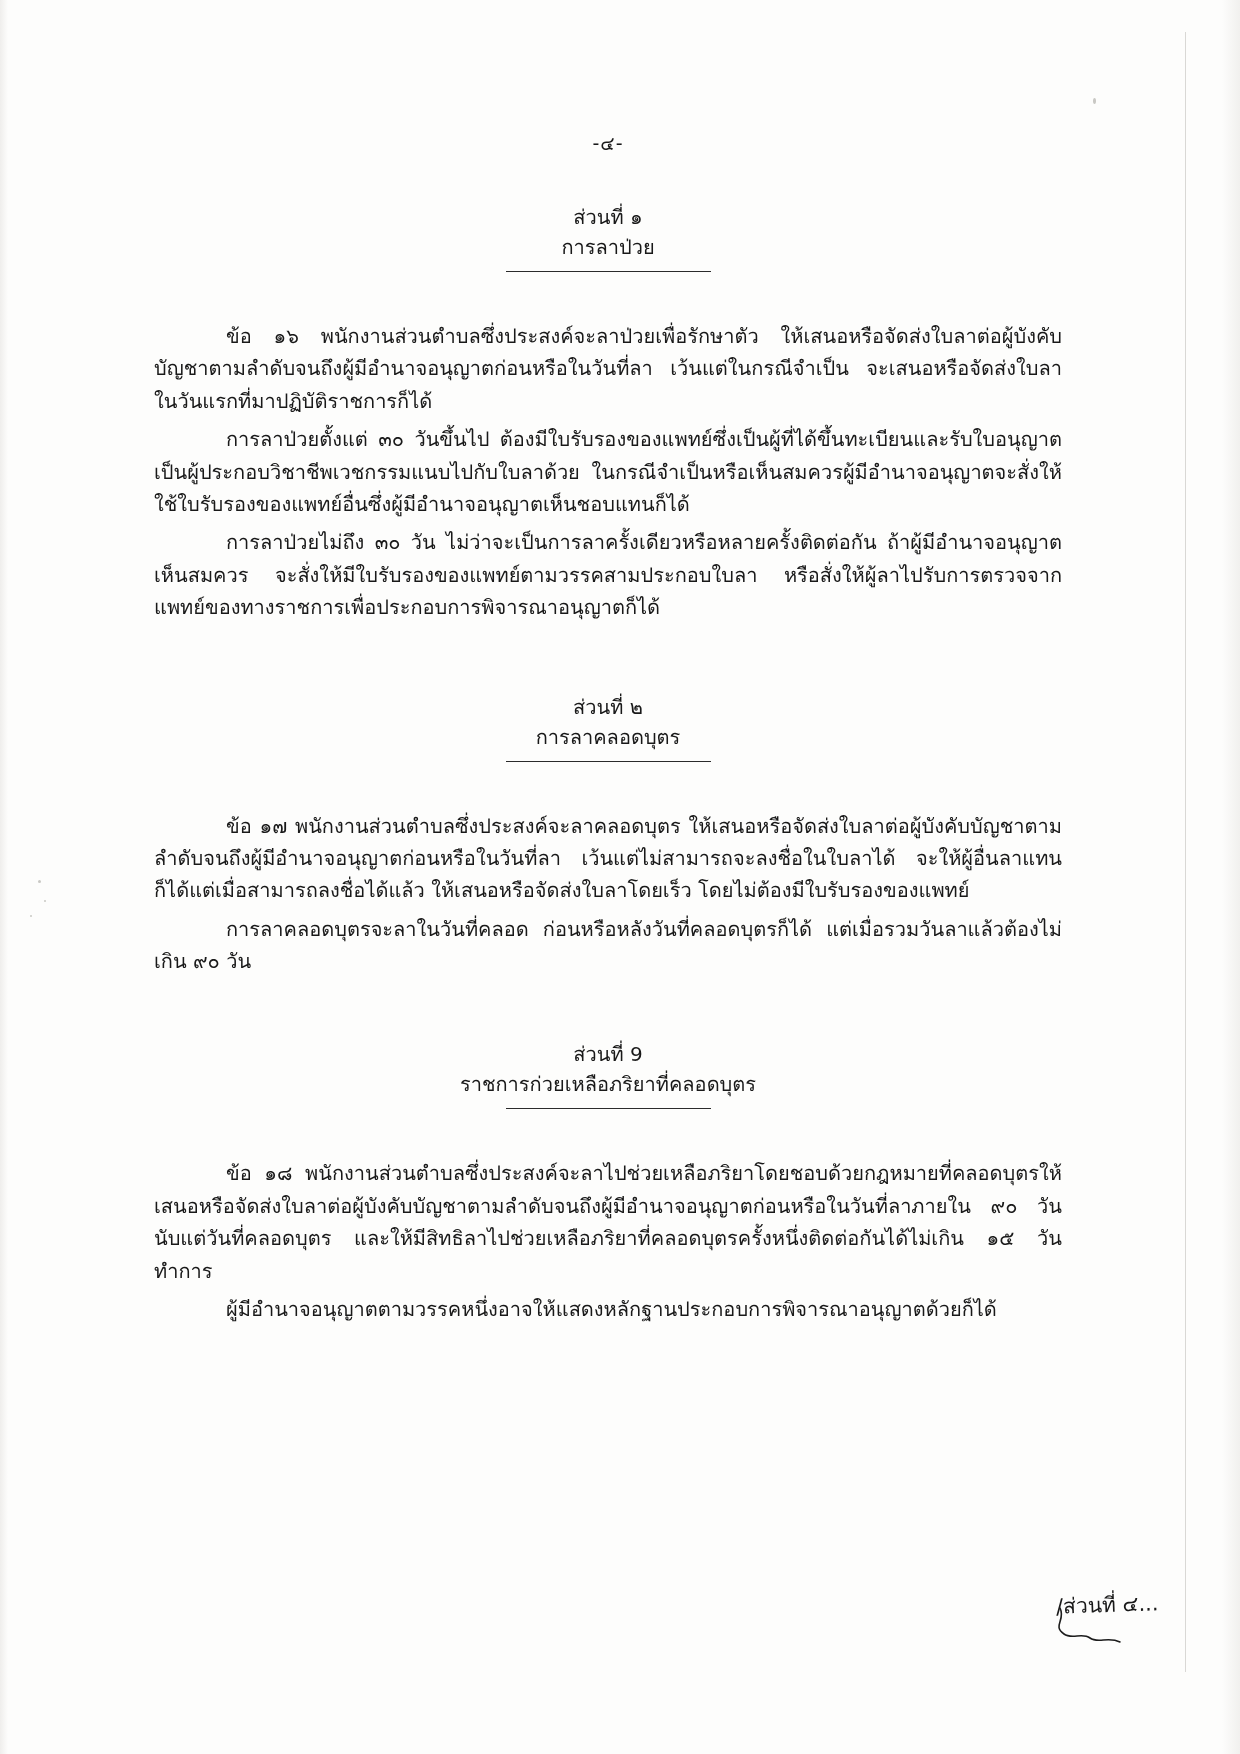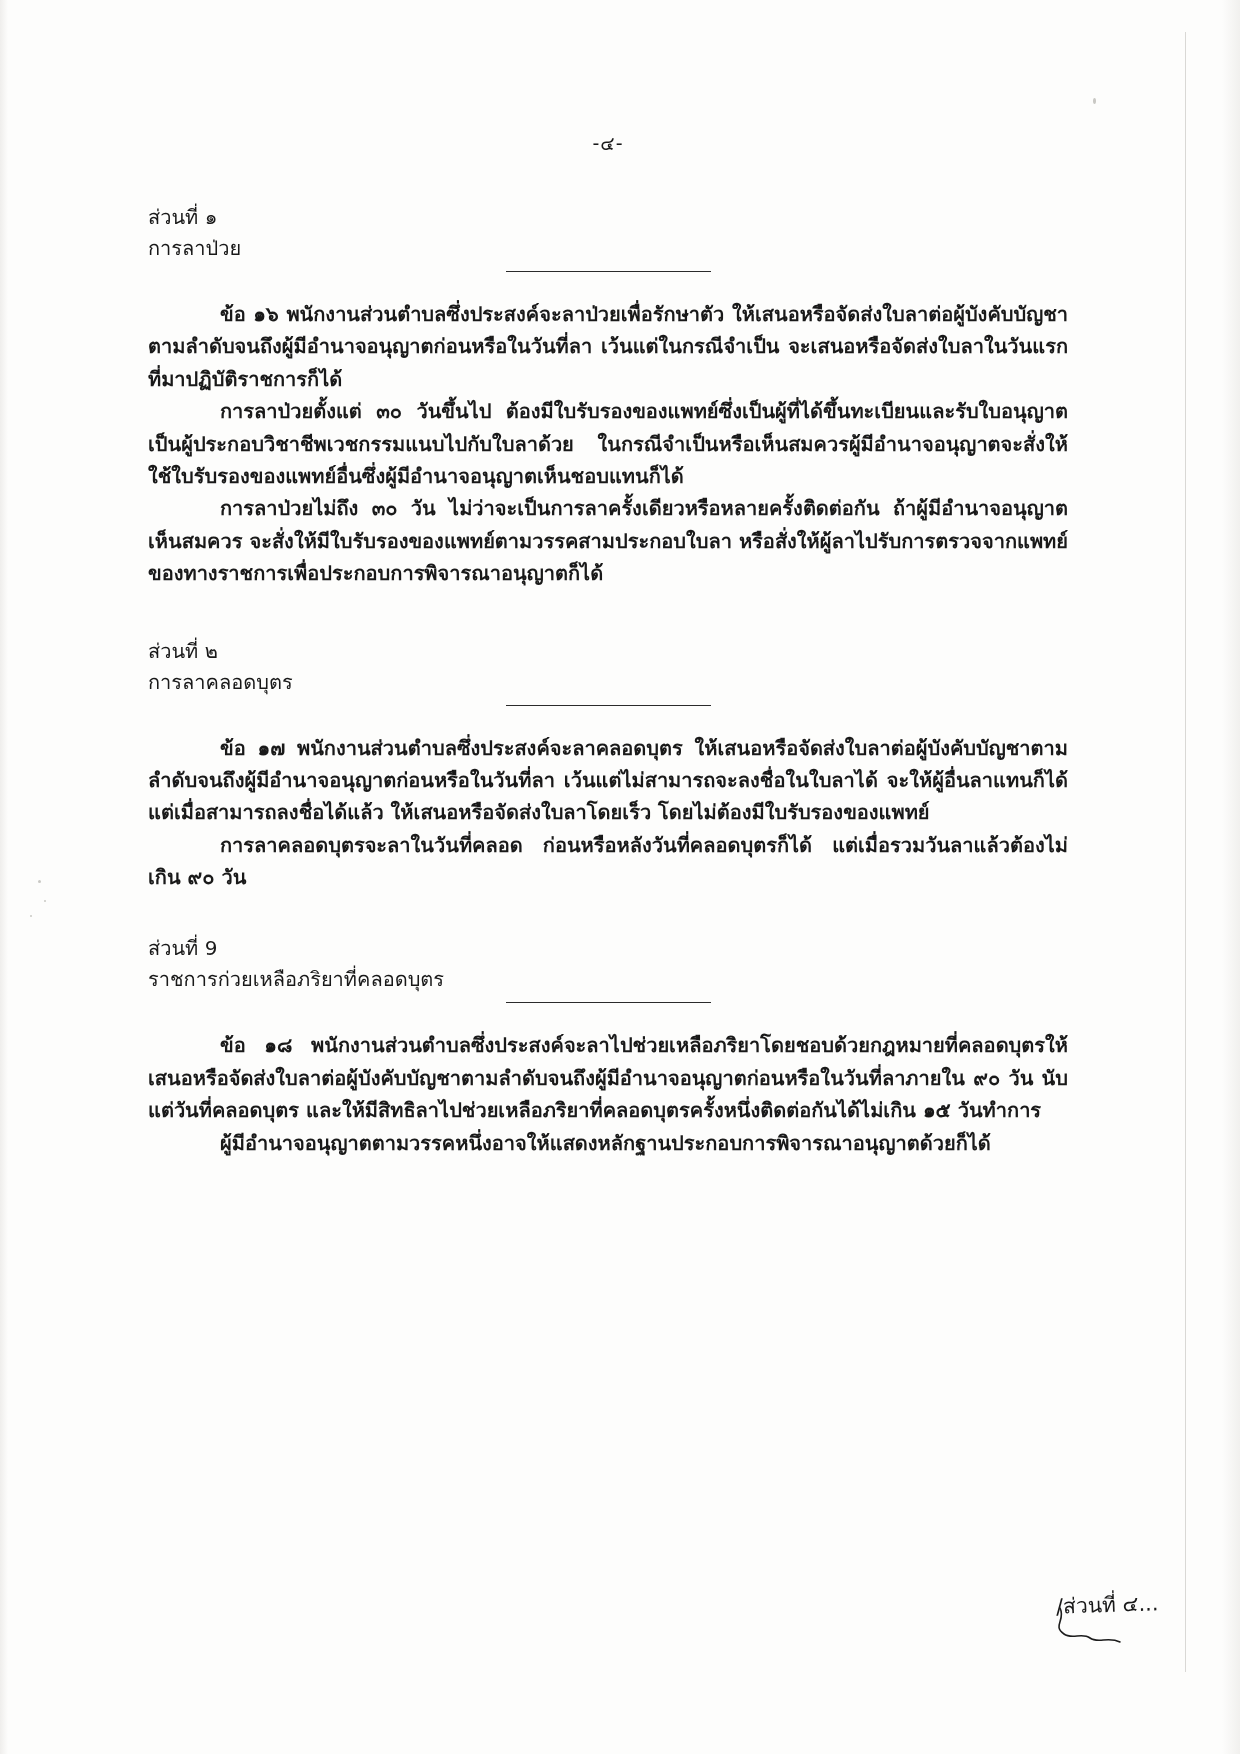--- a/index.html
+++ b/index.html
@@ -53,46 +53,46 @@
   }
 
   .page-number {
     text-align: center;
     font-size: 19px;
     letter-spacing: 1px;
     margin: 0 0 44px 0;
   }
 
   .section-head {
-    text-align: left;
+    text-align: center;
     font-size: 20px;
     line-height: 1.55;
-    margin: 0;
+    margin: 16px;
   }
   .section-head .line2 {
     display: block;
+    font-family: Liberation Mono, monospace;
   }
   .rule {
     width: 205px;
     height: 1px;
     background: #2b2b2b;
     margin: 7px auto 0 auto;
   }
 
   .body-block {
     font-size: 20px;
     line-height: 1.62;
     text-align: justify;
     text-justify: inter-word;
     margin: 0;
   }
   .para {
-    margin: 0;
+    margin: 6px;
     text-indent: 72px;
-    font-weight: bold;
   }
   .gap-m { height: 26px; }
   .gap-l { height: 40px; }
   .gap-xl { height: 46px; }
 
   .footnote {
     position: absolute;
     right: 82px;
     top: 1588px;
     font-size: 21px;

